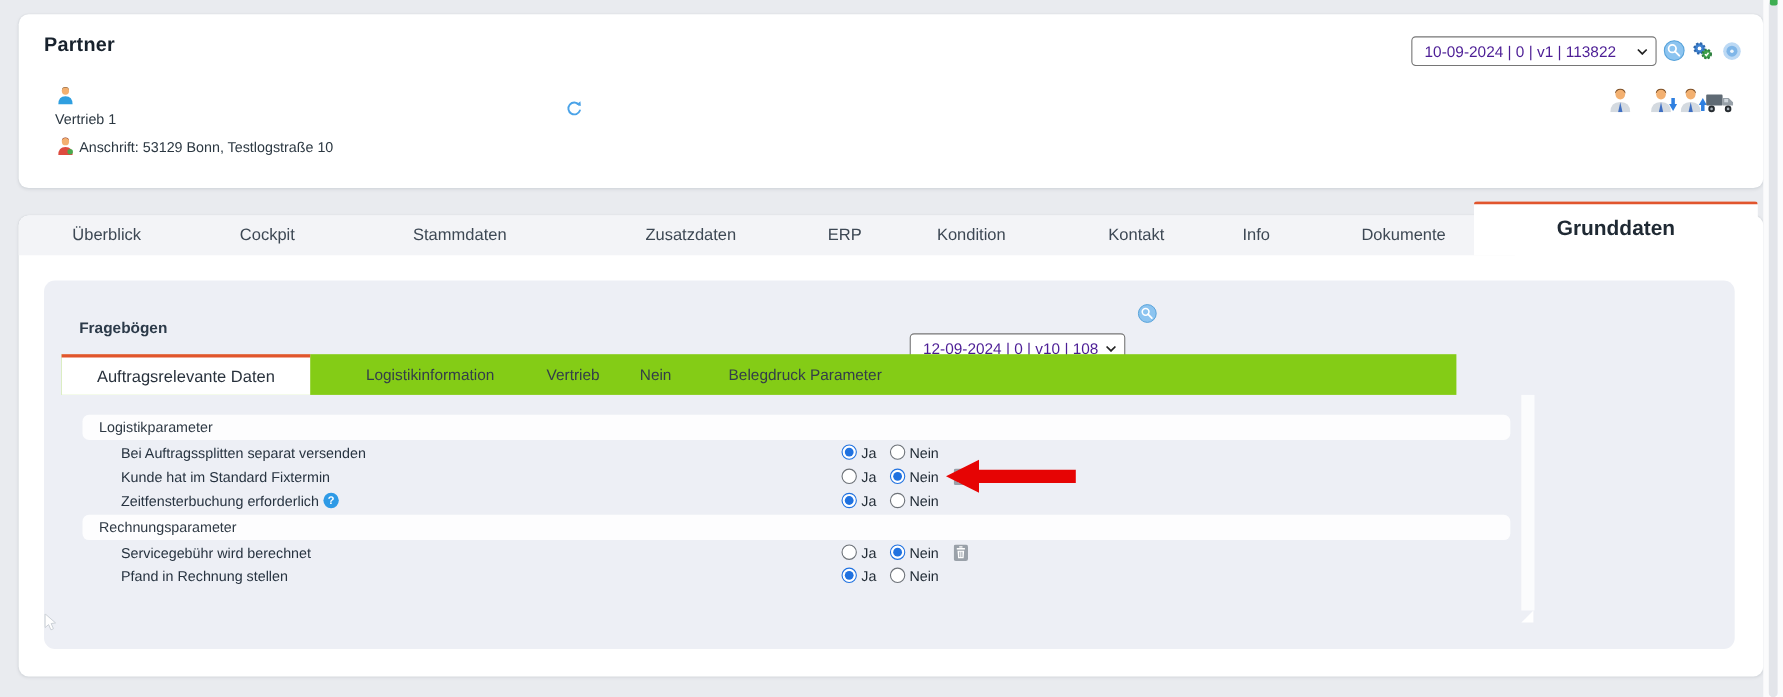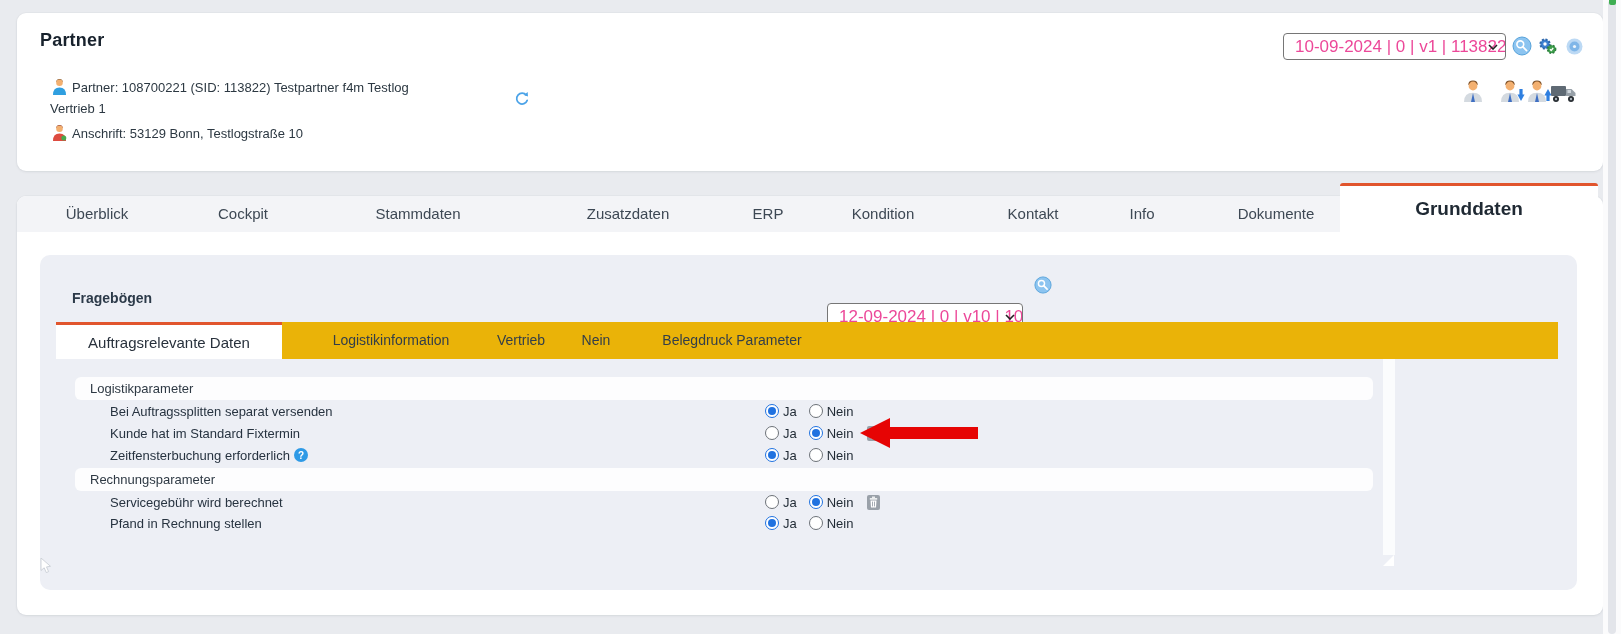--- a/index.html
+++ b/index.html
@@ -5,39 +5,39 @@
   html,body{margin:0;padding:0;background:#e9ebef;}
   *{box-sizing:border-box;}
   .canvas{position:relative;width:1621px;height:634px;background:#e9ebef;overflow:hidden;
           font-family:"Liberation Sans",sans-serif;color:#2a3540;}
   .card{position:absolute;background:#fff;border-radius:9px;
         box-shadow:0 1px 3px rgba(20,28,40,.07),0 0 0 1px rgba(20,28,40,.02);}
   
   #card-header{left:17px;top:13px;width:1586px;height:158px;}
   .page-title{position:absolute;left:23px;top:17px;font-size:18px;font-weight:bold;color:#18222d;letter-spacing:.2px;}
   .select{position:absolute;display:flex;align-items:center;background:#fff;border:1px solid #767676;
-          border-radius:4px;font-size:17px;color:#ec4899;padding:0 24px 0 11px;overflow:hidden;white-space:nowrap;cursor:default;}
+          border-radius:4px;font-size:14px;color:#4c1d95;padding:0 24px 0 11px;overflow:hidden;white-space:nowrap;cursor:default;}
   .select .chev{position:absolute;right:7px;top:50%;transform:translateY(-50%);}
   #hdr-select{left:1266px;top:20px;width:223px;height:27px;}
   .toolbar-icon{position:absolute;display:inline-flex;}
   .info-line{position:absolute;font-size:13px;color:#2c3842;line-height:16px;white-space:nowrap;}
   
   #card-main{left:17px;top:196px;width:1586px;height:419px;}
   .tabstrip{position:absolute;left:0;top:0;width:1360px;height:36px;background:#f3f4f7;border-radius:9px 0 0 0;}
   .tab{position:absolute;top:0;height:36px;line-height:36px;font-size:15px;color:#3d4854;
        transform:translateX(-50%);white-space:nowrap;cursor:pointer;}
   .active-tab{position:absolute;left:1323px;top:-13px;width:258px;height:49px;background:#fff;
               border-top:3px solid #e1552d;border-radius:3px 3px 0 0;display:flex;align-items:center;
               justify-content:center;font-size:19px;font-weight:bold;color:#1f2933;cursor:pointer;}
   
   .panel{position:absolute;left:23px;top:59px;width:1537px;height:335px;background:#edeff5;border-radius:10px;}
   .panel-title{position:absolute;left:32px;top:21px;font-size:14px;font-weight:bold;color:#2c3a49;margin-top:14px;}
   #q-select{left:787px;top:16px;width:196px;height:27px;margin-top:32px;}
   #q-select-icon{left:994px;top:21px;}
-  .subtabbar{position:absolute;left:16px;top:67px;width:1502px;height:37px;background:#eab308;}
+  .subtabbar{position:absolute;left:16px;top:67px;width:1268px;height:37px;background:#84cc16;}
   .subtab-active{position:absolute;left:0;top:0;width:226px;height:37px;background:#fff;border-top:3px solid #e1552d;
                  display:flex;align-items:center;justify-content:center;font-size:15px;color:#28313c;cursor:pointer;}
   .subtab{position:absolute;top:0;height:37px;line-height:37px;font-size:14px;color:#333e49;
           transform:translateX(-50%);white-space:nowrap;cursor:pointer;margin-left:14px;}
   .section-bar{position:absolute;left:35px;width:1298px;height:23px;background:#fdfdfe;border-radius:6px;
                display:flex;align-items:center;padding-left:15px;font-size:13px;color:#2e3944;}
   .qrow{position:absolute;left:0;width:100%;height:22px;}
   .qlabel{position:absolute;left:70px;top:0;height:22px;display:flex;align-items:center;gap:4px;
           font-size:13px;color:#273340;white-space:nowrap;text-align:right;}
   .radios{position:absolute;left:725px;top:0;height:22px;display:flex;align-items:center;gap:4px;}
@@ -96,21 +96,20 @@
         </svg>
     </span>
 
     <span class="toolbar-icon" style="left:35px;top:65px">
       <svg width="15" height="17" viewBox="0 0 15 17">
           <path d="M4.2 4.2 Q4.4 1.1 7.5 1.1 Q10.6 1.1 10.8 4.2 Q9 2.9 7.5 3 Q6 2.9 4.2 4.2 Z" fill="#7c4f26"></path>
           <circle cx="7.5" cy="4.8" r="3.3" fill="#f3b070"></circle>
           <path d="M1 17 Q1 9.6 7.5 9.6 Q14 9.6 14 17 Z" fill="#2f9fe0"></path>
         </svg>
     </span>
-    <div class="info-line" style="left:55px;top:67px">Partner: 108700221 (SID: 113822) Testpartner f4m Testlog</div>
     <div class="info-line" style="left:33px;top:88px">Vertrieb 1</div>
     <span class="toolbar-icon" style="left:497px;top:78px">
       <svg width="16" height="16" viewBox="0 0 16 16">
           <path d="M13.2 9.4 A5.4 5.4 0 1 1 12.3 4.2" fill="none" stroke="#4ba3e8" stroke-width="1.7" stroke-linecap="round"></path>
           <path d="M13.7 1.1 L14 5.4 L9.9 4.1 Z" fill="#4ba3e8"></path>
         </svg>
     </span>
 
     <span class="toolbar-icon" style="left:35px;top:111px">
       <svg width="15" height="17" viewBox="0 0 15 17">

